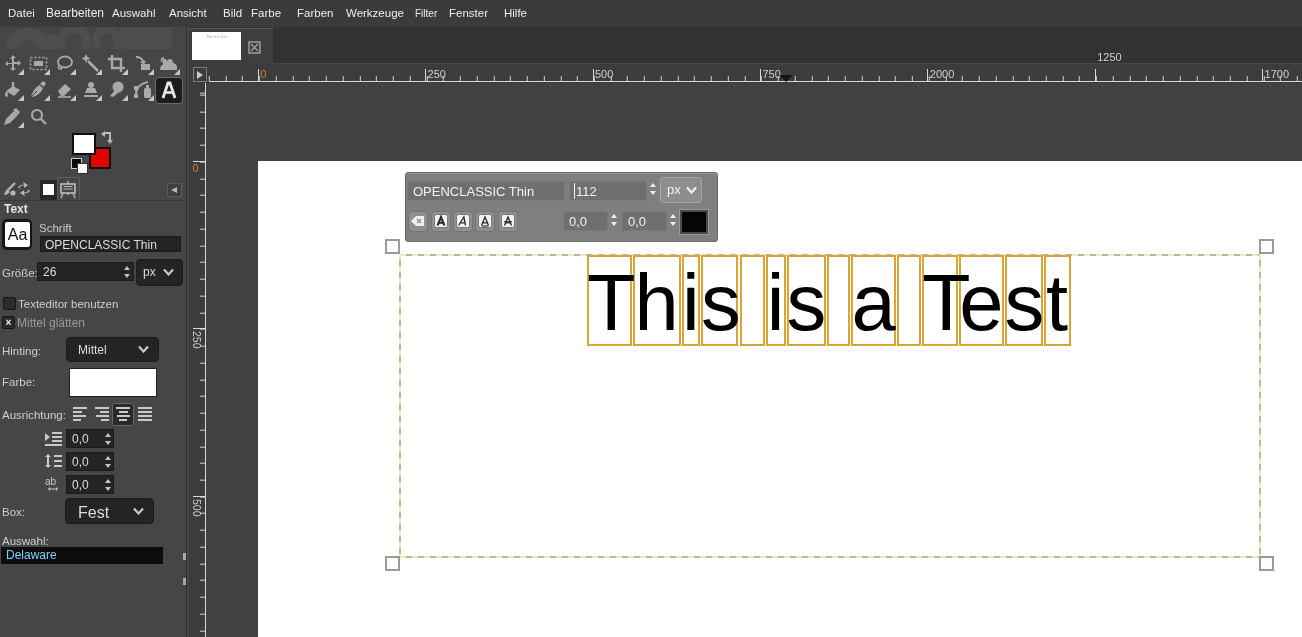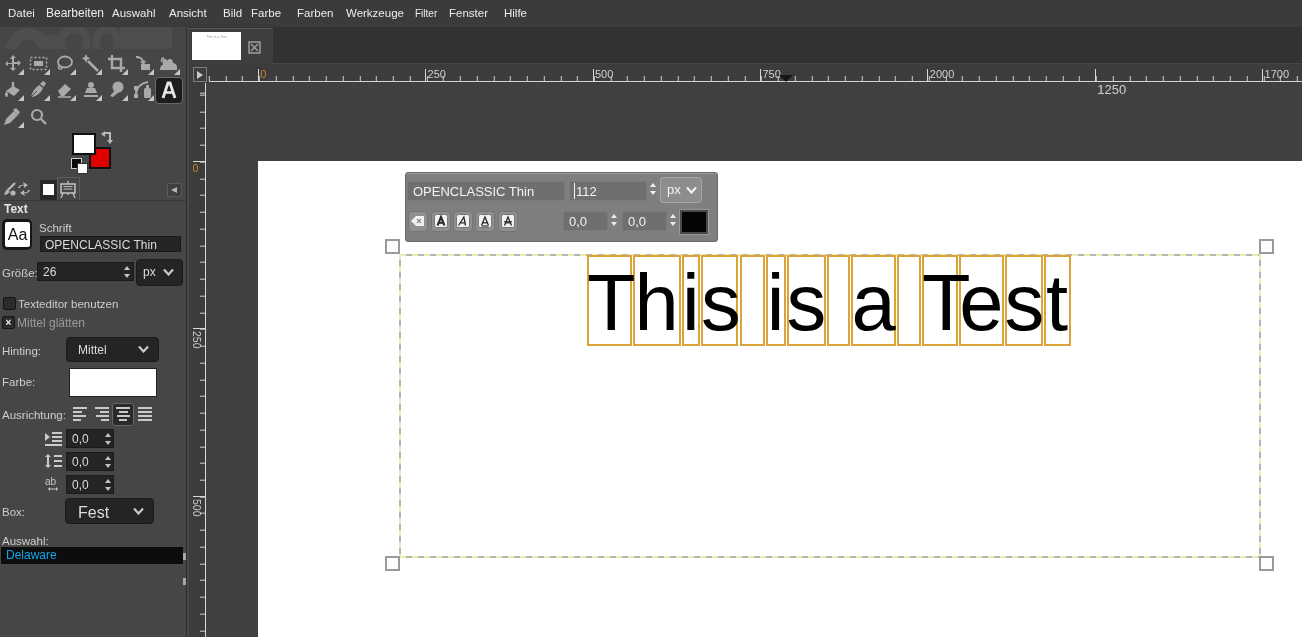--- a/index.html
+++ b/index.html
@@ -283,21 +283,21 @@
   </div>
 <div class="abs lbl" style="left:2px;top:505px">Box:</div>
 <div class="abs" style="left:65px;top:498px;width:87px;height:24px;background:#242424;border:1px solid #1b1b1b;border-radius:4px"></div>
 <div class="abs" style="left:78px;top:504px;color:#dcdcdc;font-size:16px">Fest</div>
 <div class="abs" style="left:133px;top:507px">
     <svg width="11" height="8" viewBox="0 0 11 8">
       <path d="M1 1.5l4.5 5L10 1.5" fill="none" stroke="#c8c8c8" stroke-width="2.2"></path>
     </svg>
   </div>
 <div class="abs lbl" style="left:2px;top:534px">Auswahl:</div>
-<div class="abs" style="left:1px;top:547px;width:182px;height:16px;background:#0d0d0d;color:#0ea5e9;font-size:12px;padding-top:1px;text-indent:5px">Delaware</div>
+<div class="abs" style="left:1px;top:547px;width:162px;height:16px;background:#0d0d0d;color:#7dd3fc;font-size:12px;padding-top:1px;text-indent:5px">Delaware</div>
 <div class="abs" style="left:186px;top:27px;width:1px;height:610px;background:#2e2e2e"></div>
 <div class="abs" style="left:187px;top:27px;width:2px;height:610px;background:#474747"></div>
 <div class="abs" style="left:182.5px;top:553px;width:3.5px;height:7px;background:#a8a8a8"></div>
 <div class="abs" style="left:182.5px;top:578px;width:3.5px;height:7px;background:#a8a8a8"></div>
 <div class="abs" style="left:189px;top:27px;width:1113px;height:37px;background:#323232"></div>
 <div class="abs" style="left:273px;top:62.5px;width:1029px;height:1.5px;background:#474747"></div>
 <div class="abs" style="left:189px;top:28px;width:84px;height:36px;background:#3e3e3e;border-top:1px solid #585858"></div>
 <div class="abs" style="left:192px;top:32px;width:49px;height:28px;background:#fff">
     <div style="text-align:center;color:#999;font-size:3.5px;margin-top:3px">This is a Test</div>
   </div>
@@ -320,21 +320,21 @@
 <div class="abs" style="left:260.2px;top:68.5px;color:#cc8030;font-size:11px;line-height:11px">0</div>
 <div class="abs" style="left:425.1px;top:69px;width:1px;height:13.4px;background:#d8d8d8"></div>
 <div class="abs" style="left:427.6px;top:68.5px;color:#cfcfcf;font-size:11px;line-height:11px">250</div>
 <div class="abs" style="left:592.5px;top:69px;width:1px;height:13.4px;background:#d8d8d8"></div>
 <div class="abs" style="left:595.0px;top:68.5px;color:#cfcfcf;font-size:11px;line-height:11px">500</div>
 <div class="abs" style="left:759.9px;top:69px;width:1px;height:13.4px;background:#d8d8d8"></div>
 <div class="abs" style="left:762.4px;top:68.5px;color:#cfcfcf;font-size:11px;line-height:11px">750</div>
 <div class="abs" style="left:927.3px;top:69px;width:1px;height:13.4px;background:#d8d8d8"></div>
 <div class="abs" style="left:929.8px;top:68.5px;color:#cfcfcf;font-size:11px;line-height:11px">2000</div>
 <div class="abs" style="left:1094.7px;top:69px;width:1px;height:13.4px;background:#d8d8d8"></div>
-<div class="abs" style="left:1097.2px;top:84px;color:#cfcfcf;font-size:13px;line-height:11px">1250</div>
+<div class="abs" style="left:1097.2px;top:52px;color:#cfcfcf;font-size:11px;line-height:11px">1250</div>
 <div class="abs" style="left:1262.1px;top:69px;width:1px;height:13.4px;background:#d8d8d8"></div>
 <div class="abs" style="left:1264.6px;top:68.5px;color:#cfcfcf;font-size:11px;line-height:11px">1700</div>
 <div class="abs" style="left:779px;top:75px;width:0;height:0;border-left:7px solid transparent;border-right:7px solid transparent;border-top:7px solid #151515"></div>
 <div class="abs" style="left:205px;top:83px;width:1px;height:554px;background:#d8d8d8"></div>
 <div class="abs" style="left:199.8px;top:82.5px;width:5px;height:554.5px;background:repeating-linear-gradient(180deg,#cfcfcf 0 1px,transparent 1px 16.74px);background-position:0 11.7px"></div>
 <div class="abs" style="left:193px;top:161.0px;width:13px;height:1px;background:#d8d8d8"></div>
 <div class="abs" style="left:192.5px;top:163.0px;color:#cc8030;font-size:10.5px;line-height:11px">0</div>
 <div class="abs" style="left:193px;top:328.4px;width:13px;height:1px;background:#d8d8d8"></div>
 <div class="abs" style="left:202px;top:331.4px;color:#cfcfcf;font-size:10.5px;line-height:10px;transform:rotate(90deg);transform-origin:0 0">250</div>
 <div class="abs" style="left:193px;top:495.8px;width:13px;height:1px;background:#d8d8d8"></div>

